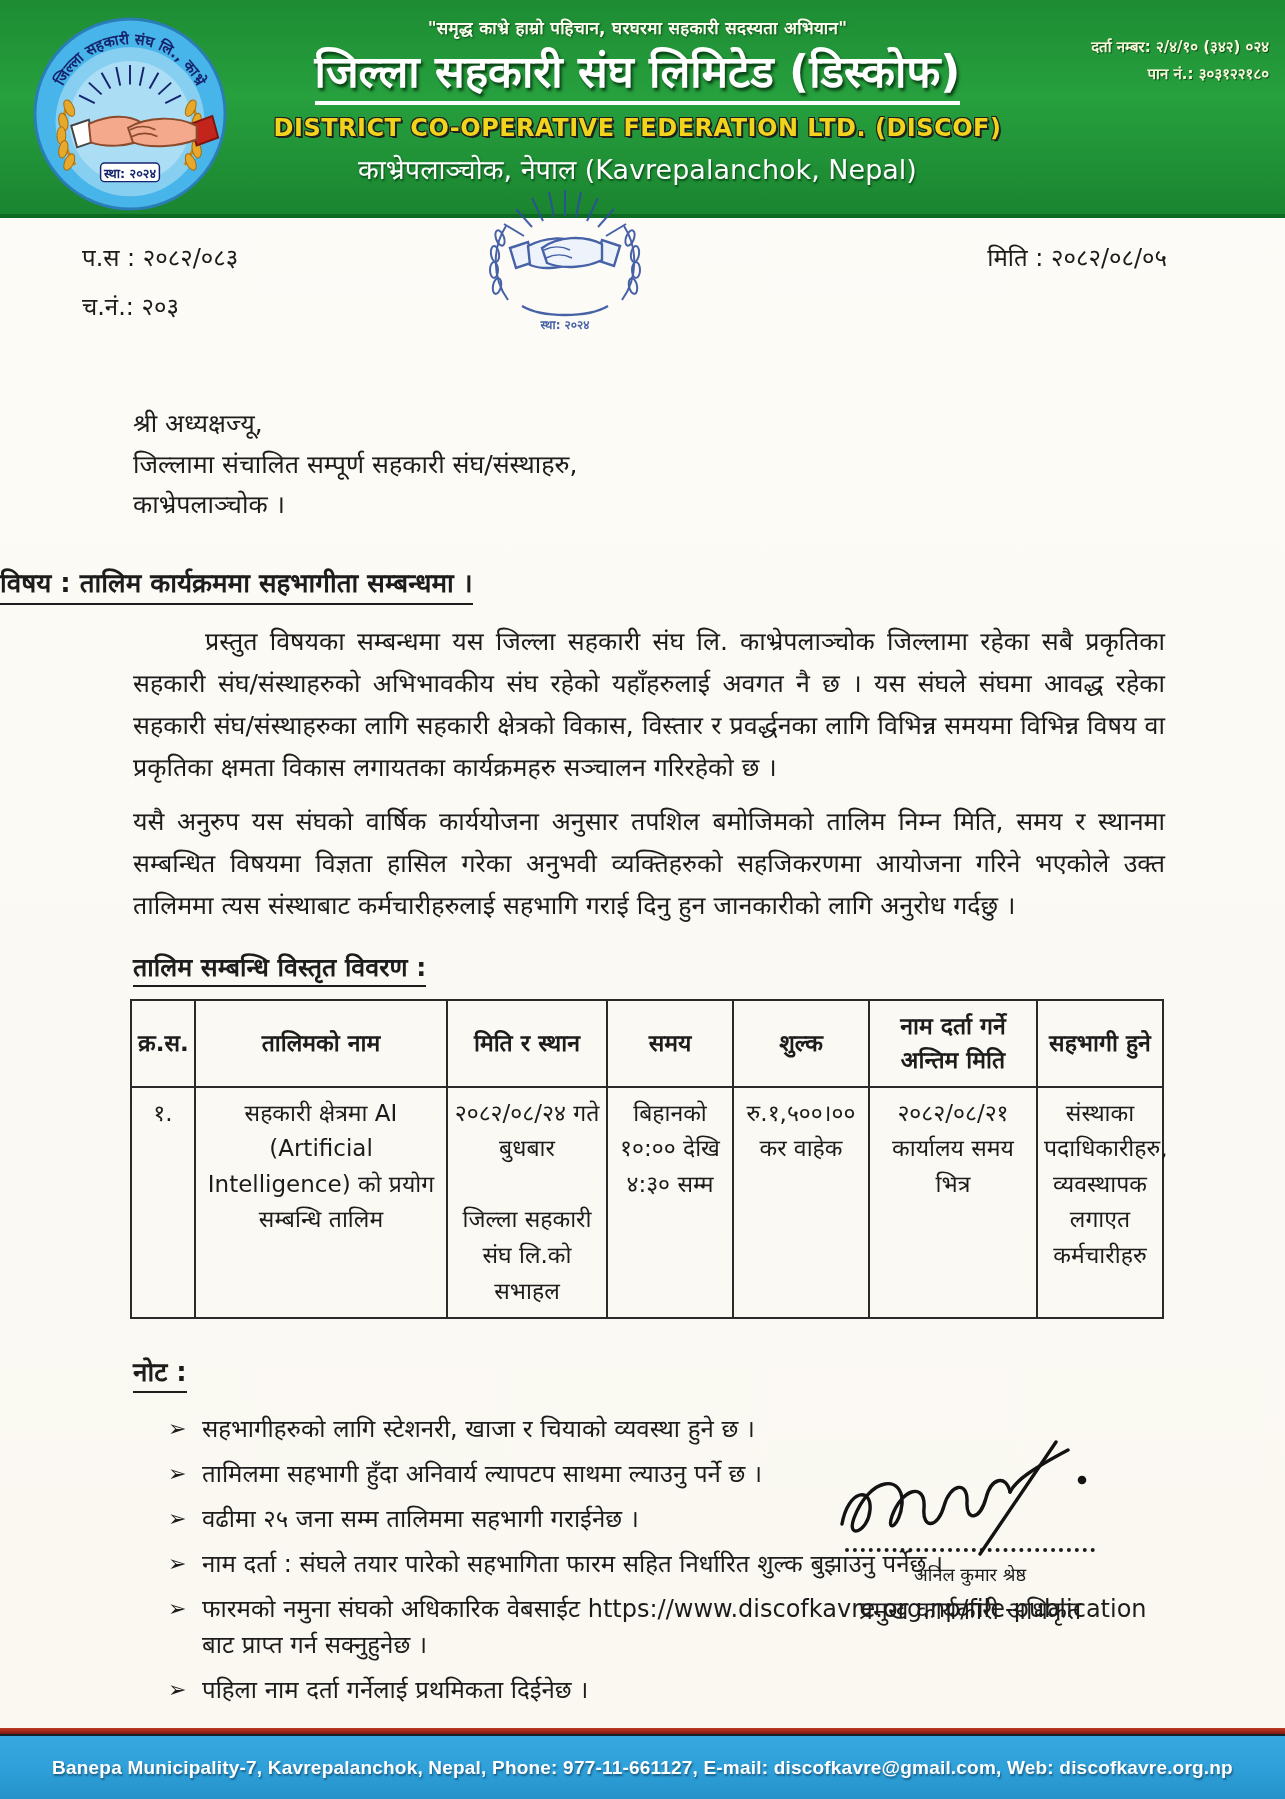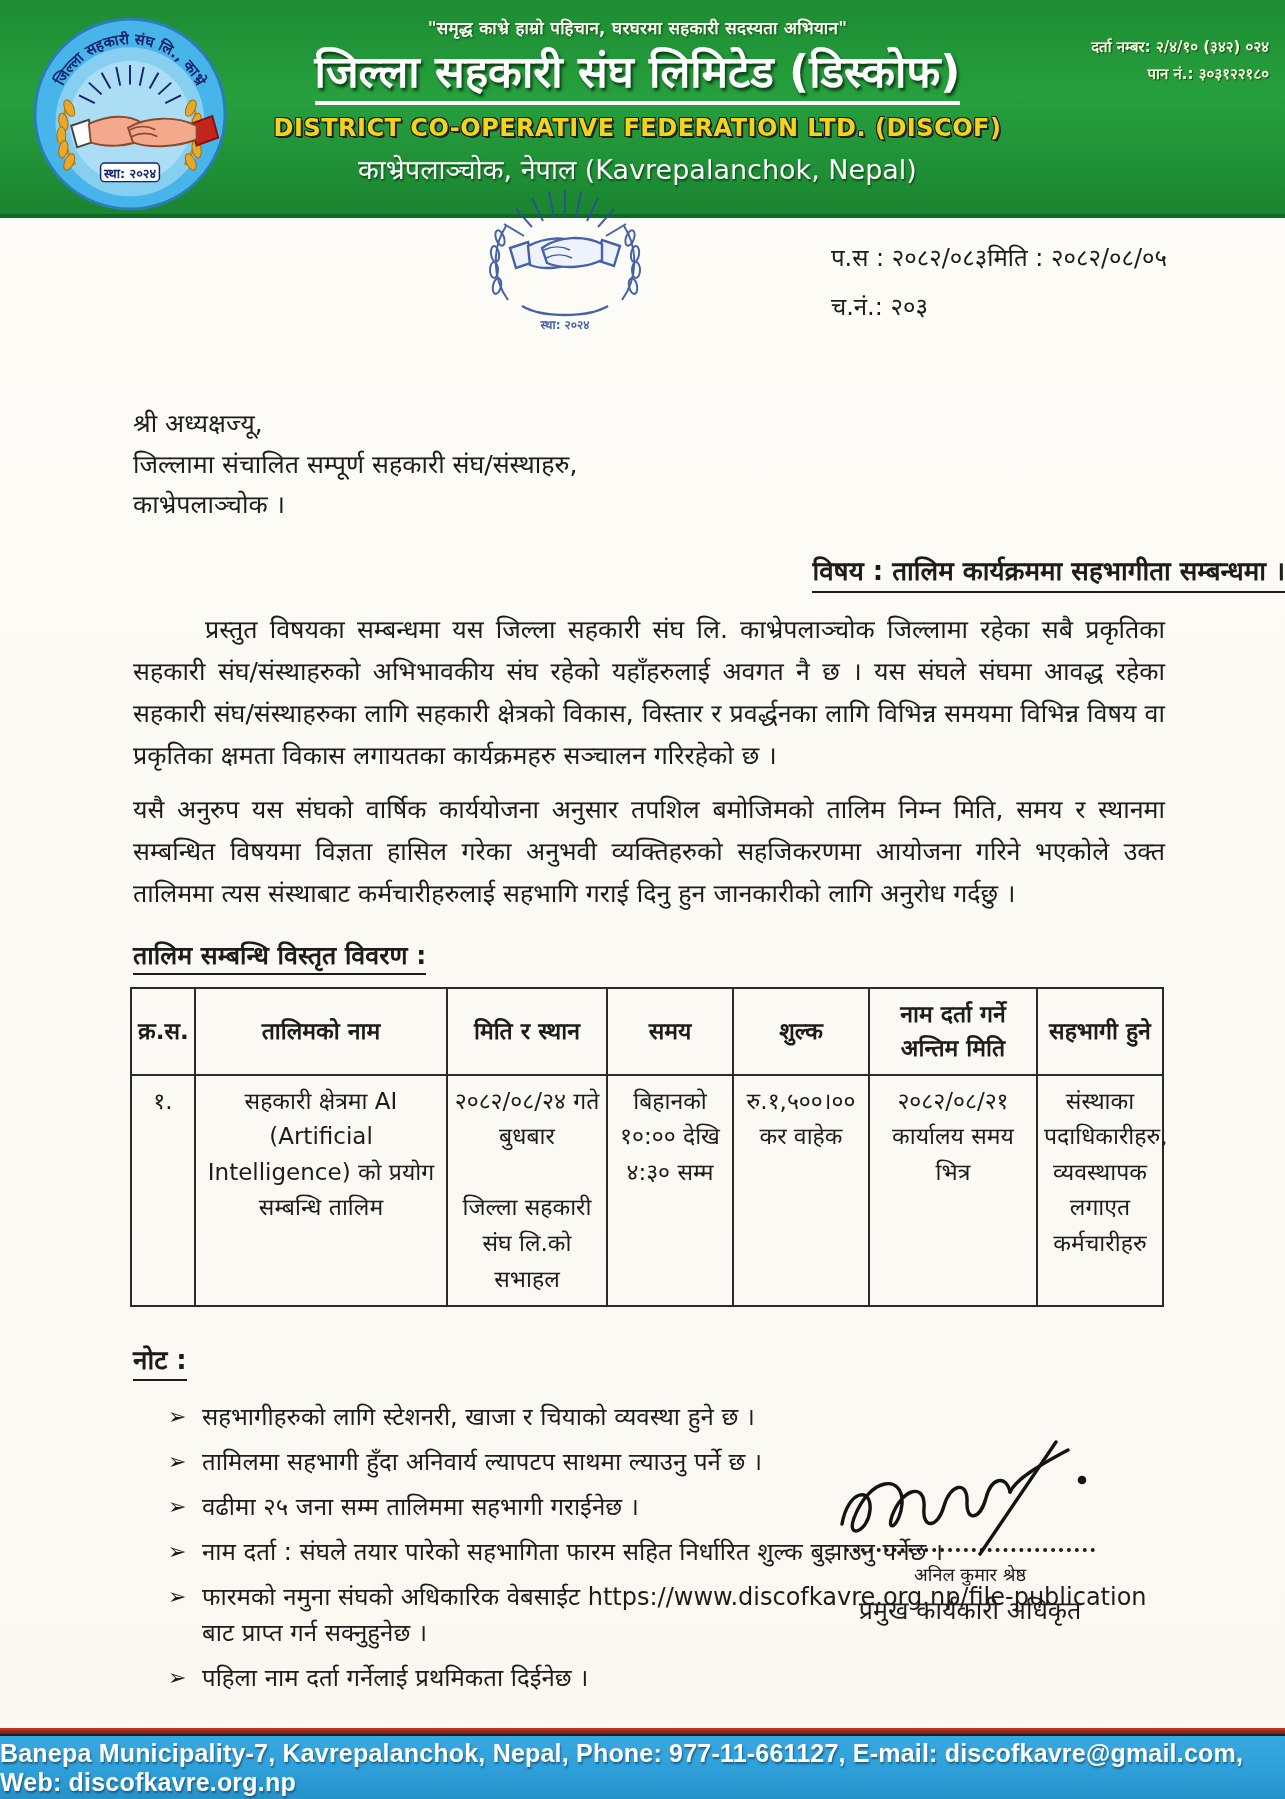--- a/index.html
+++ b/index.html
@@ -31,28 +31,28 @@
     color:var(--title-yellow,#f2d41c); font-size:24px; font-weight:bold; letter-spacing:.5px; margin-top:9px;
     text-shadow:2px 2px 0 #202020,-1px -1px 0 #202020,1px -1px 0 #202020,-1px 1px 0 #202020;
   }
   .location { color:#ffffff; font-size:27px; font-weight:normal; margin-top:8px; text-shadow:1px 2px 2px #0a4a16; }
   .head-right { position:absolute; right:16px; top:34px; text-align:right; color:#f9f7da; font-size:15px; font-weight:bold; line-height:1.8; text-shadow:1px 1px 1px #0a4a16; }
 
   
   .stamp { position:absolute; left:452px; top:182px; width:226px; height:152px; opacity:.88; z-index:3; pointer-events:none; }
 
   
-  .refrow { display:flex; justify-content:flex-end; padding:22px 118px 0 61px; font-size:24px; }
+  .refrow { display:flex; justify-content:space-between; padding:22px 118px 0 82px; font-size:24px; }
   .ref-left div { margin-bottom:16px; }
 
   
   .addressee { margin:66px 0 0 133px; font-size:25px; line-height:1.62; }
 
   
-  .subject-row { text-align:right; margin-top:26px; }
+  .subject-row { text-align:left; margin-top:38px; }
   .subject { display:inline-block; font-size:26px; font-weight:bold; border-bottom:2.5px solid #1c1c1c; padding-bottom:3px; }
 
   
   .para { margin:16px 120px 0 133px; font-size:25px; line-height:1.68; text-align:justify; }
   .para.indent { text-indent:72px; }
   .para + .para { margin-top:12px; }
 
   
   .table-caption { display:inline-block; margin:22px 0 0 133px; font-size:25px; font-weight:bold; border-bottom:2.5px solid #1c1c1c; padding-bottom:2px; }
   .doc-table { border-collapse:collapse; margin:12px 0 0 130px; width:1032px; table-layout:fixed; }
@@ -76,21 +76,21 @@
   .sig-title { font-size:25px; margin-top:6px; }
 
   
   .footer { position:absolute; left:0; right:0; bottom:0; }
   .footer-redline { height:6px; background:linear-gradient(180deg,#c23a24,#7e1a10); }
   .footer-blackline { height:2.5px; background:#14222b; }
   .footer-bar {
     height:63px; background:linear-gradient(180deg,#38a9e0 0%,var(--footer-blue,#2e9fd8) 55%,#2591c9 100%);
     display:flex; align-items:center; justify-content:center;
   }
-  .footer-text { color:#fff; font-family:"Liberation Sans","DejaVu Sans",sans-serif; font-size:25px; font-weight:bold; text-shadow:1px 2px 2px rgba(10,40,70,.55); letter-spacing:.2px; }
+  .footer-text { color:#fff; font-family:"Liberation Sans","DejaVu Sans",sans-serif; font-size:19px; font-weight:bold; text-shadow:1px 2px 2px rgba(10,40,70,.55); letter-spacing:.2px; }
 </style>
 </head>
 <body>
 
 <div class="page">
 
   <header class="letterhead">
     <div class="logo-wrap">
       <svg viewBox="0 0 200 200" width="196" height="196">
         <circle cx="100" cy="100" r="97" fill="#47b5ea" stroke="#2a7db5" stroke-width="3"></circle>

